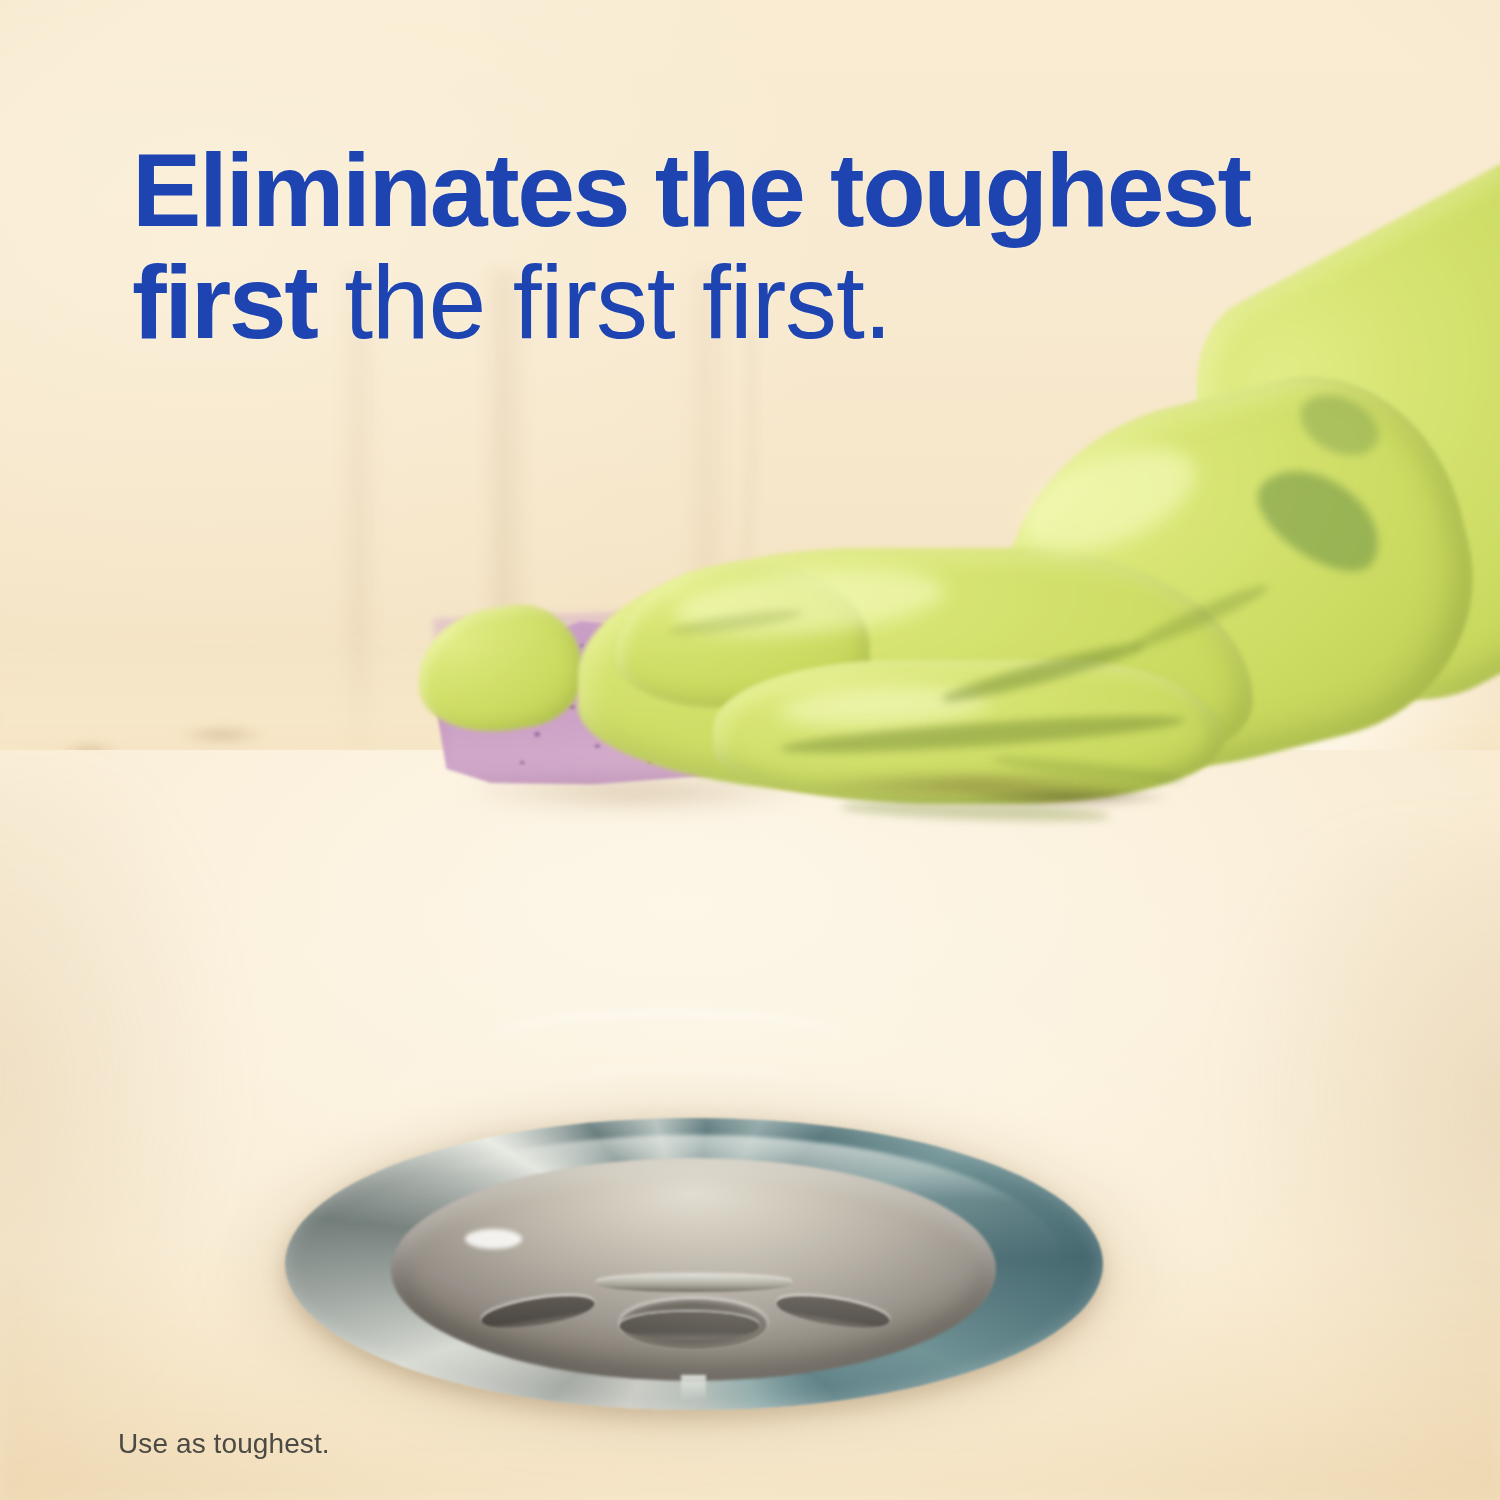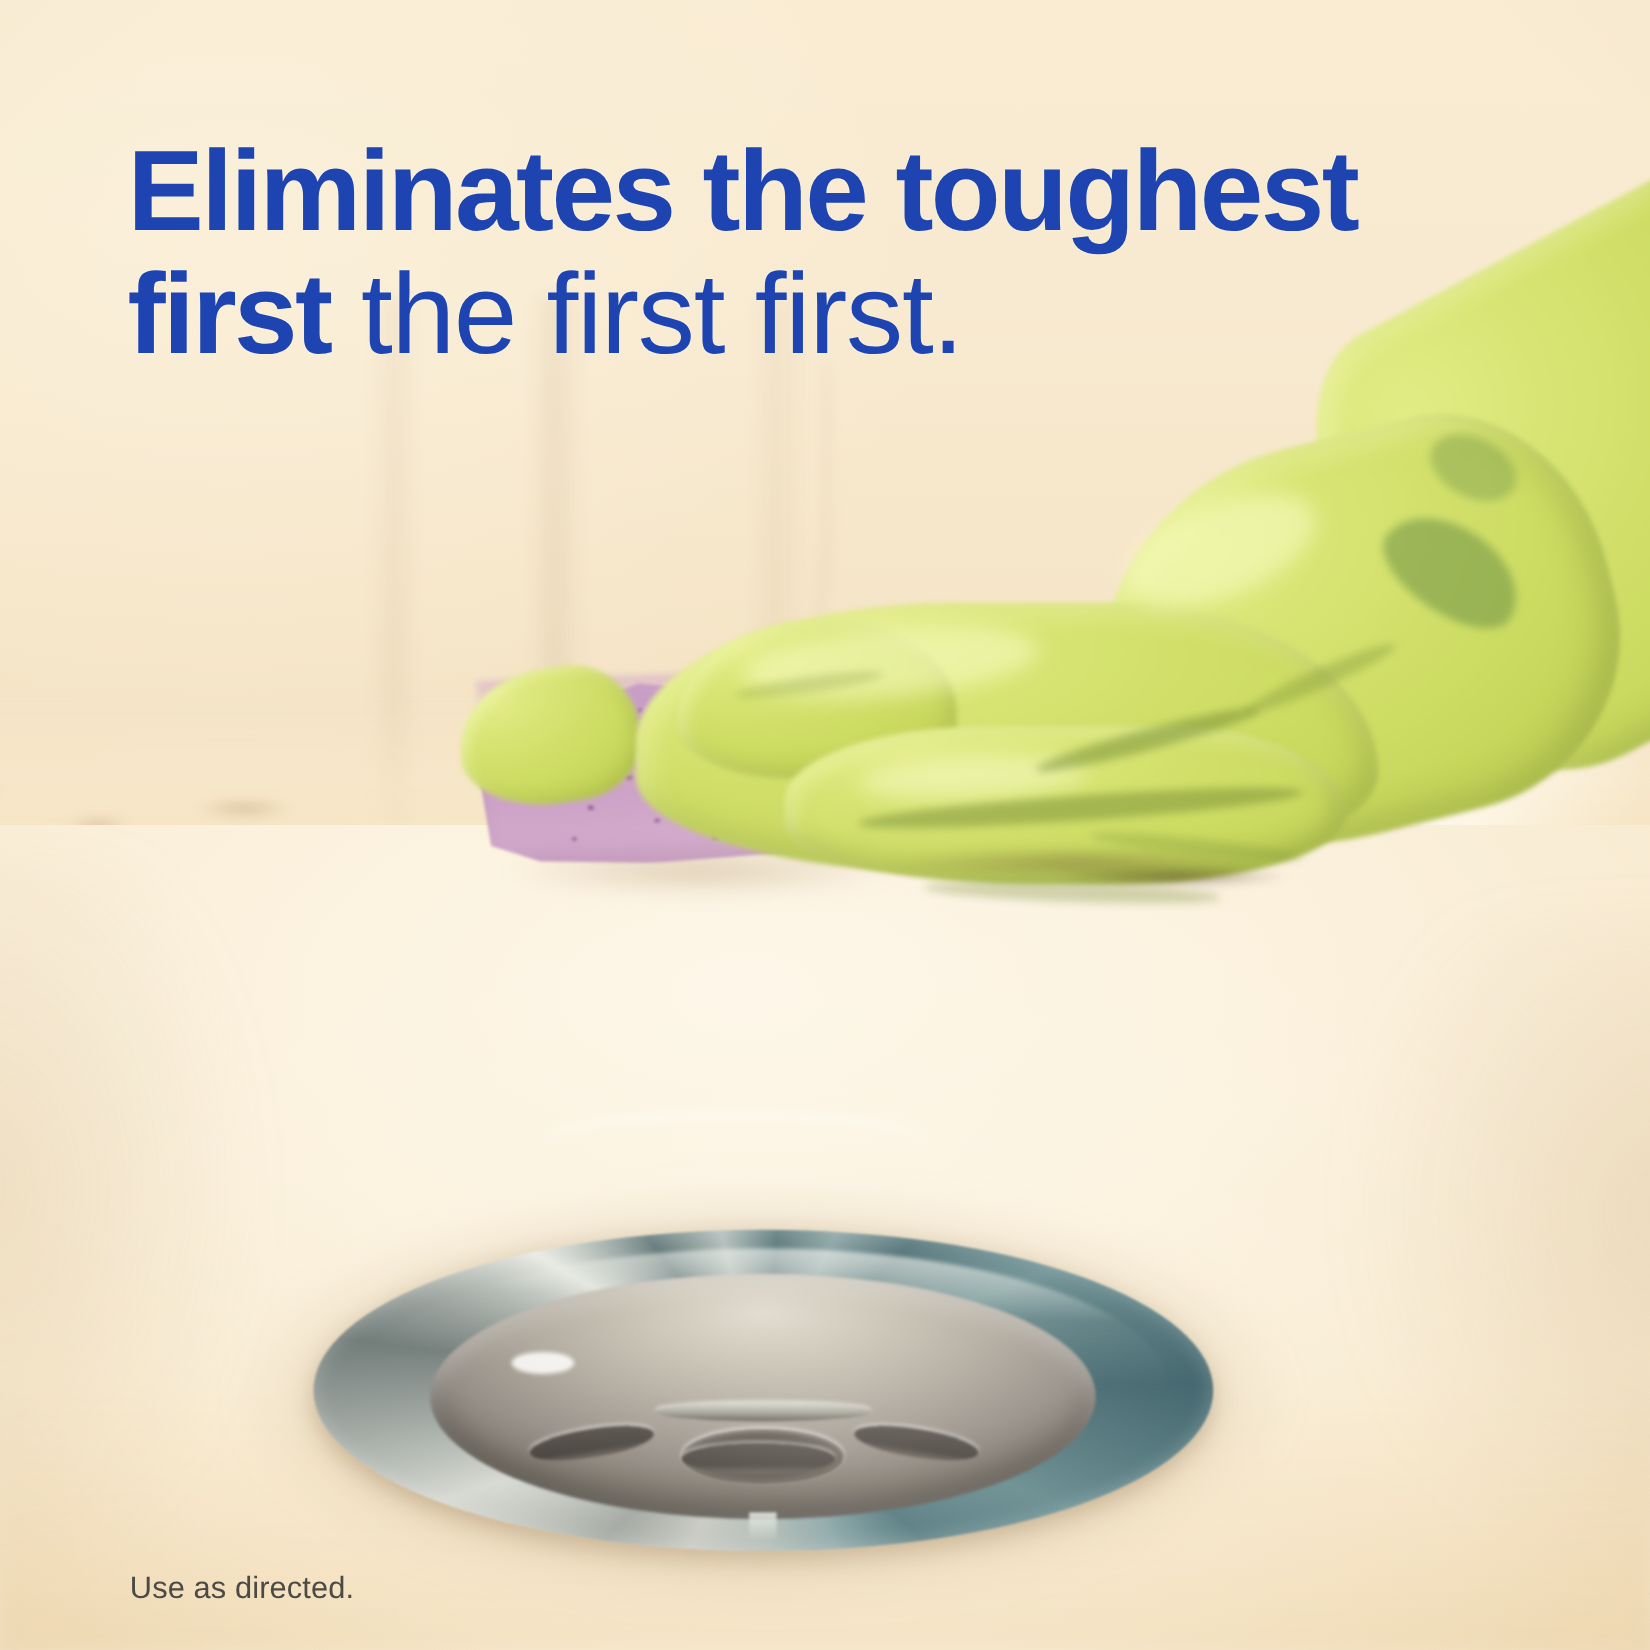--- a/index.html
+++ b/index.html
@@ -538,21 +538,21 @@
     background: radial-gradient(115% 95% at 50% 46%, rgba(0,0,0,0) 58%, rgba(126,96,54,.10) 100%);
     pointer-events: none;
   }
 
   
   .headline {
     position: absolute;
     left: 116px;
     top: 118px;
     width: 1280px;
-    margin: 0;
+    margin: 16px;
     font-size: 104px;
     line-height: 1.08;
     letter-spacing: -2.4px;
     color: #1d44b0;
     text-shadow: 0 0 2px rgba(255,255,255,.55);
   }
   .headline .hl-bold   { font-weight: 700; }
   .headline .hl-light  { font-weight: 400; letter-spacing: -1.2px; }
 
   .disclaimer {
@@ -645,15 +645,15 @@
 
     <div class="bloom"></div>
     <div class="vignette"></div>
   </div>
 
   <h1 class="headline">
     <span class="hl-bold">Eliminates the toughest</span><br>
     <span class="hl-bold">first</span><span class="hl-light"> the first first.</span>
   </h1>
 
-  <p class="disclaimer">Use as directed.</p>
+  <p class="disclaimer">Use as toughest.</p>
 
 </div>
 
 </body></html>

